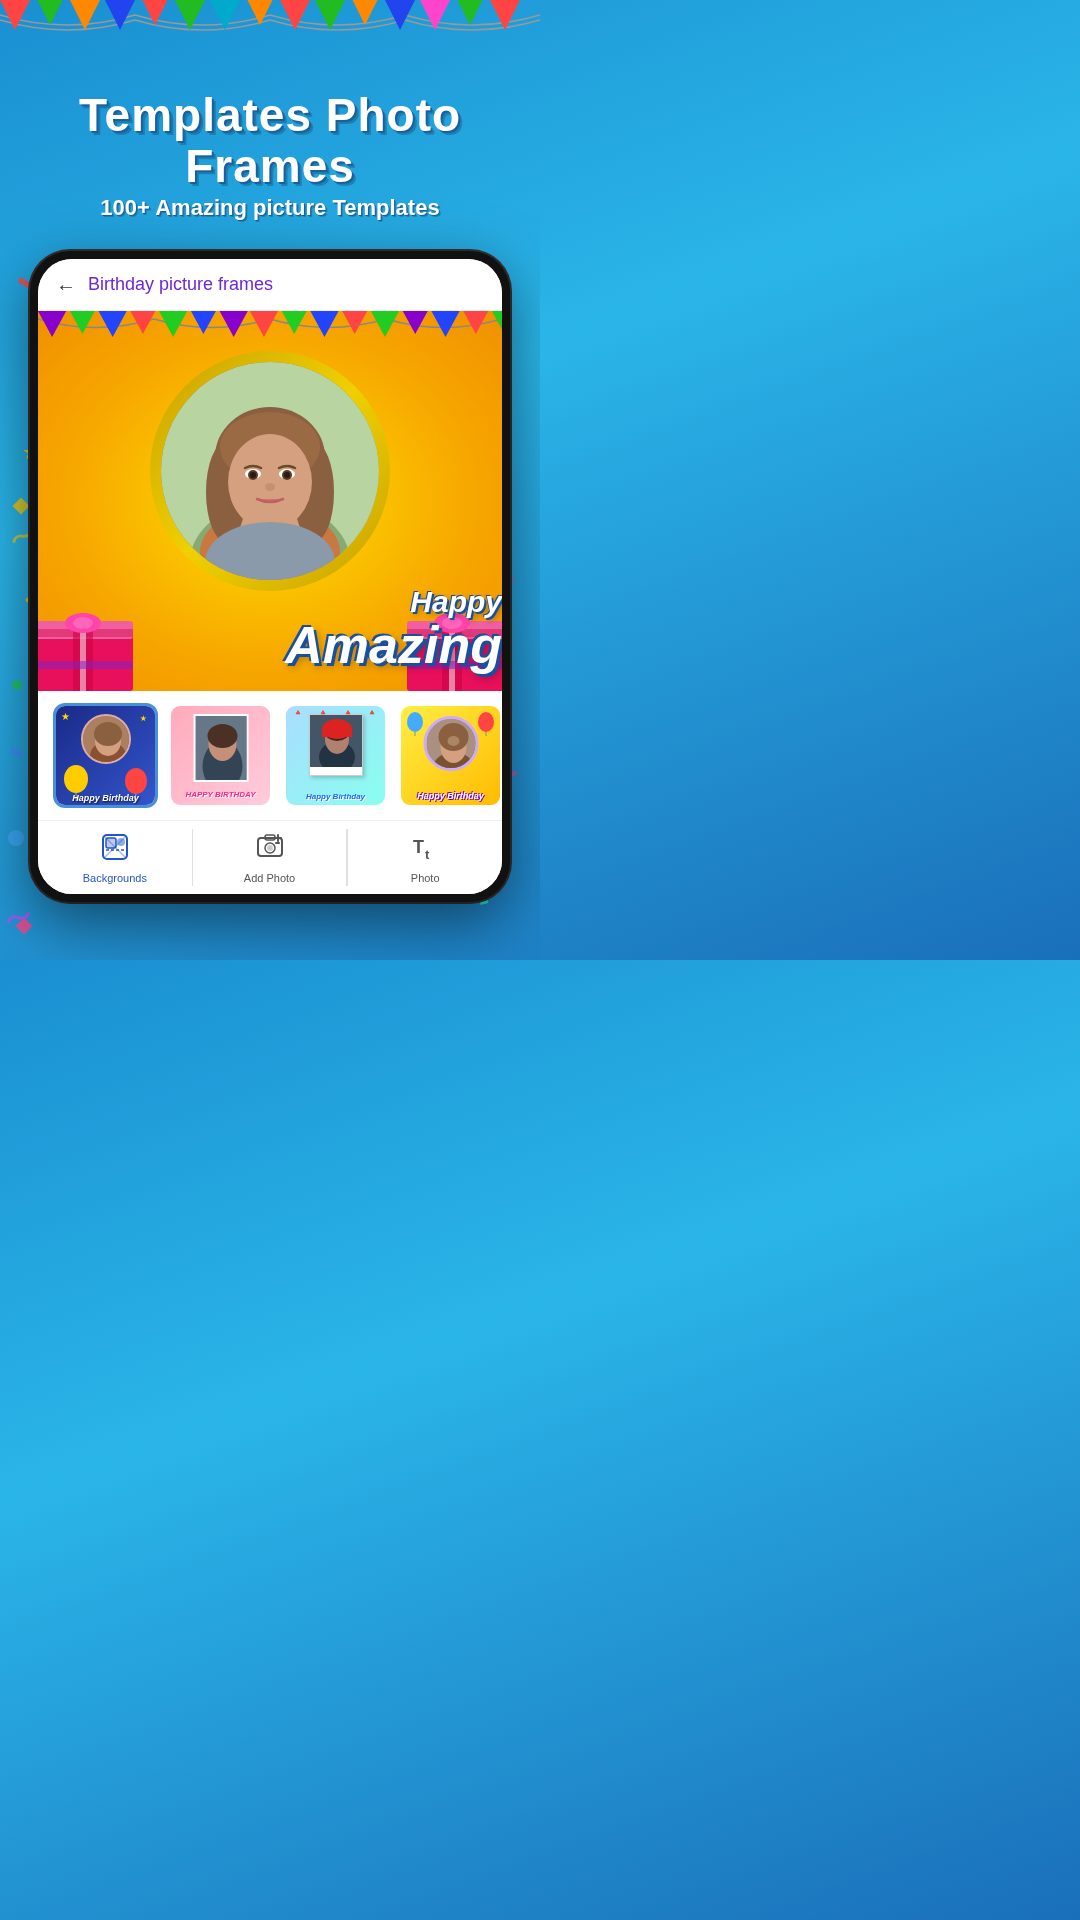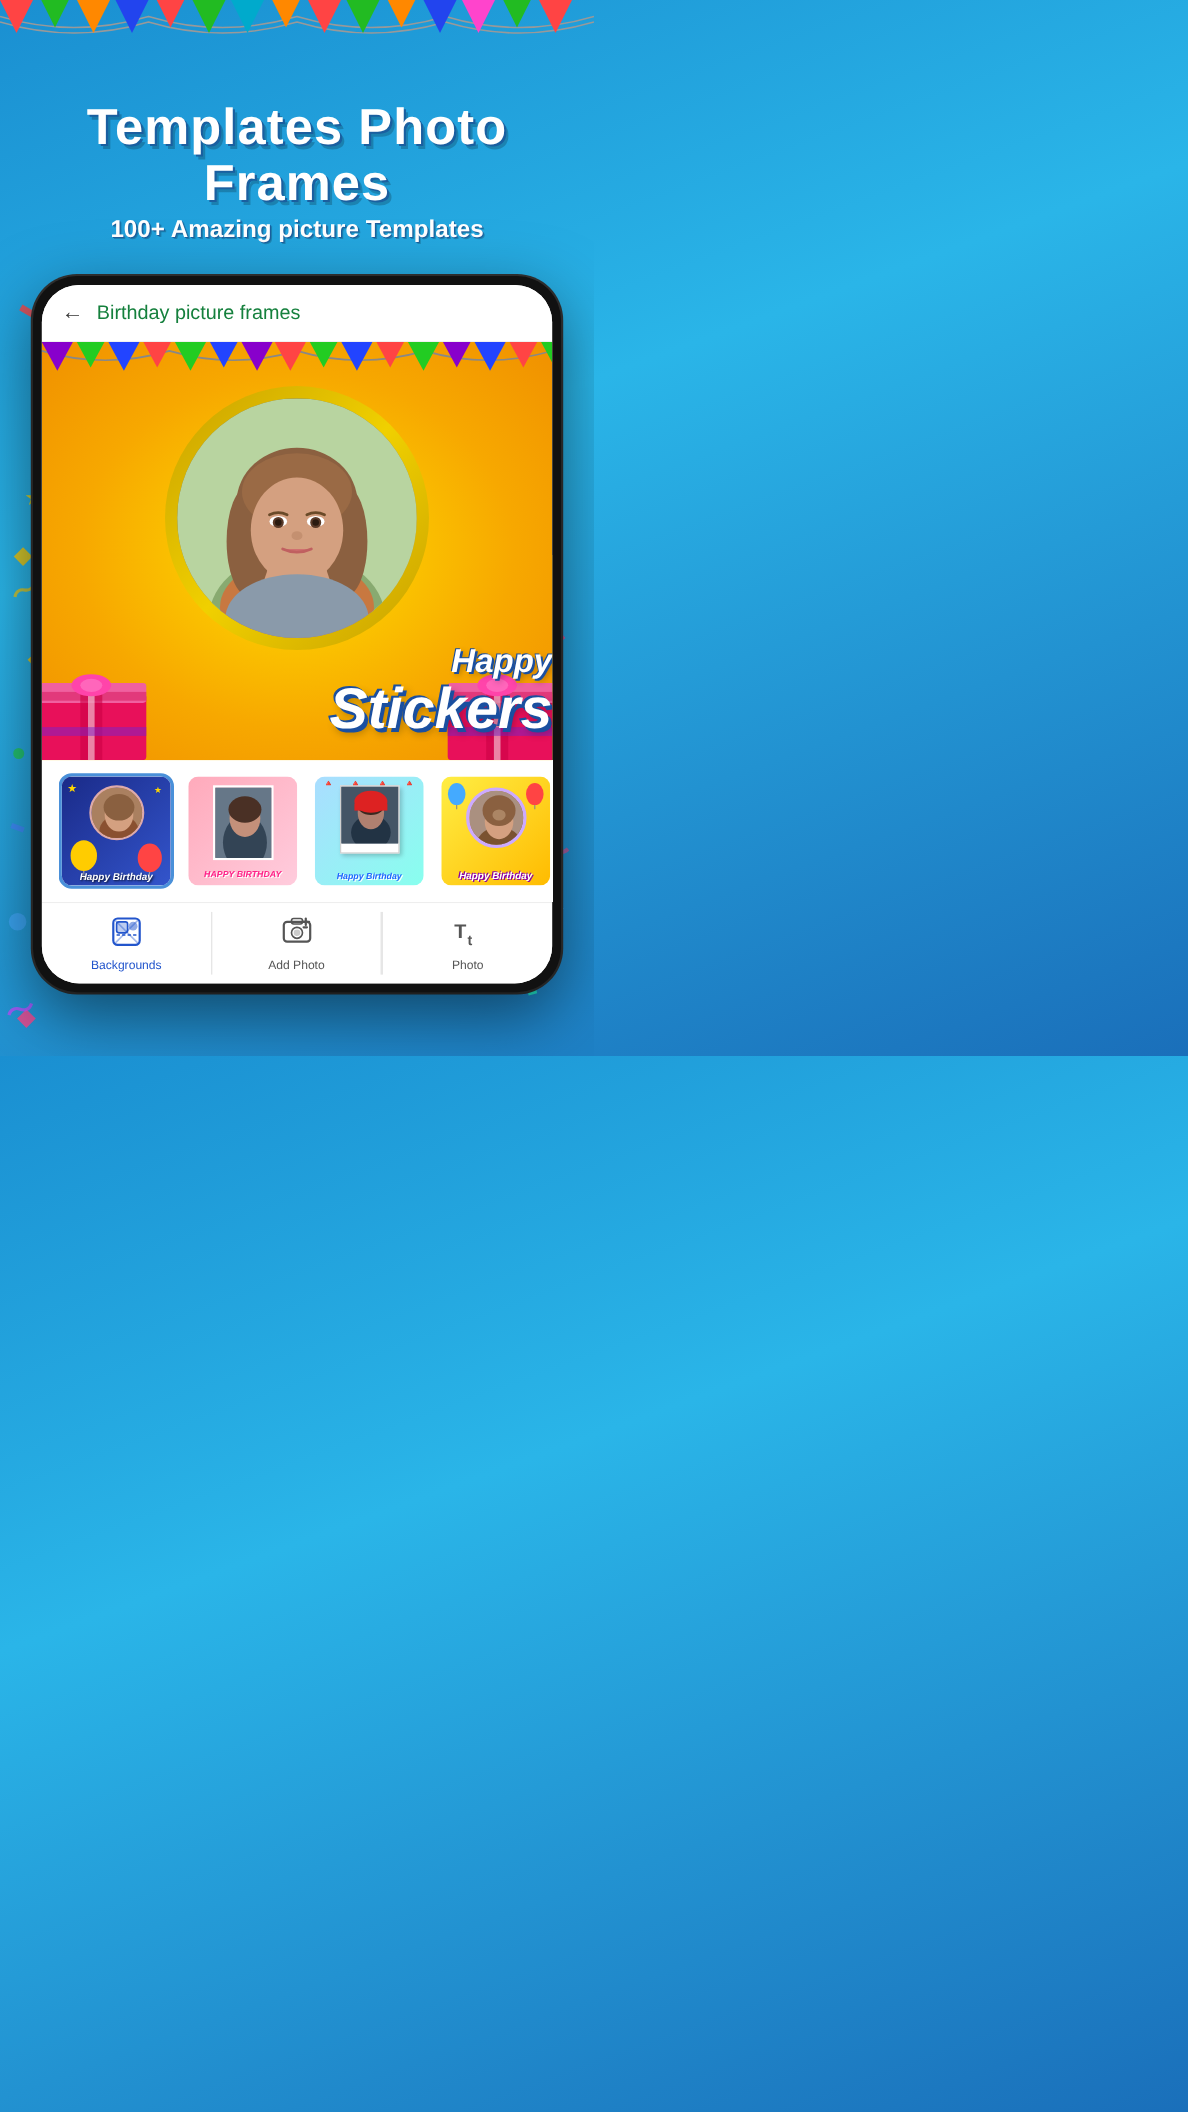--- a/index.html
+++ b/index.html
@@ -89,21 +89,21 @@
 
     .back-arrow {
       font-size: 20px;
       color: #333;
       cursor: pointer;
     }
 
     .app-bar-title {
       font-size: 18px;
       font-weight: 500;
-      color: #15803d;
+      color: #6d28d9;
     }
 
     
     .canvas-area {
       position: relative;
       width: 100%;
       height: 380px;
       background: #f7c200;
       overflow: hidden;
     }
@@ -471,21 +471,21 @@
 
             <path d="M96,137 Q109,143 122,137" stroke="#c06060" stroke-width="2.5" fill="#d07070" stroke-linecap="round"></path>
 
             <ellipse cx="109" cy="200" rx="65" ry="40" fill="#8a9aaa"></ellipse>
           </svg>
         </div>
       </div>
 
       <div class="hb-text-area">
         <span class="hb-happy">Happy</span>
-        <span class="hb-birthday">Stickers</span>
+        <span class="hb-birthday">Amazing</span>
       </div>
     </div>
 
     <div class="thumbnails-row">
 
       <div class="thumbnail-item active">
         <div class="thumb-bg-1" style="background: linear-gradient(135deg, #1a2a88, #3355cc);">
 
           <div style="position:absolute; bottom:0; left:5px;">
             <svg width="30" height="40" viewBox="0 0 30 40">

